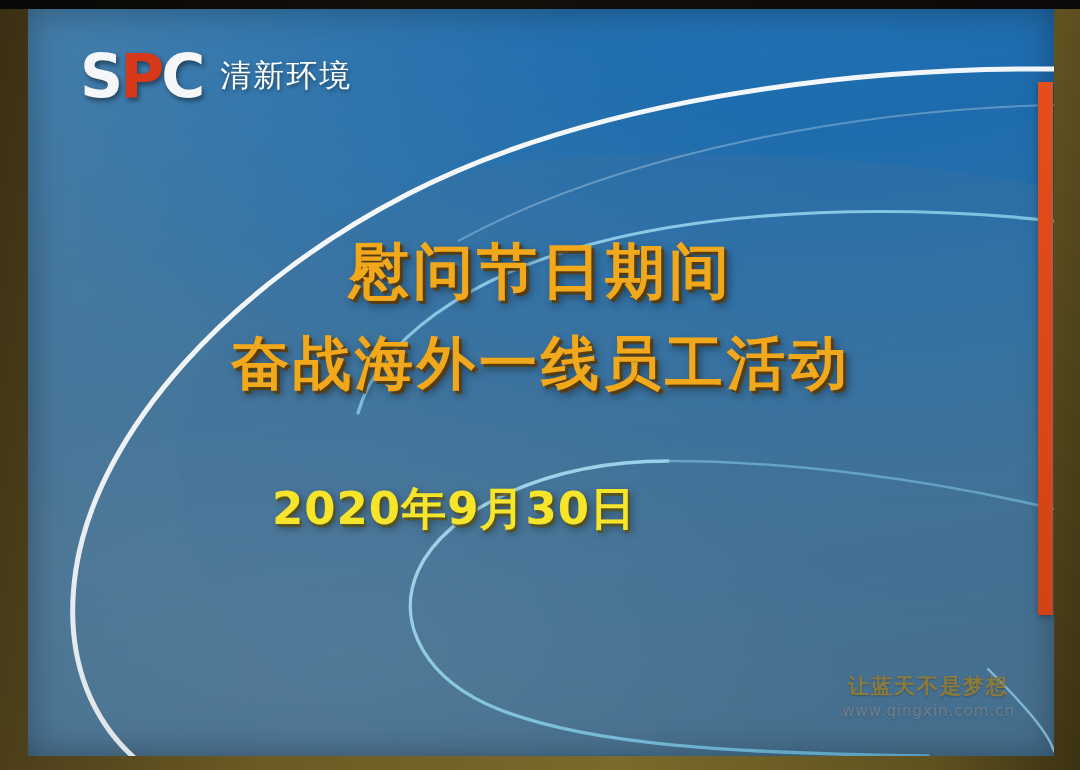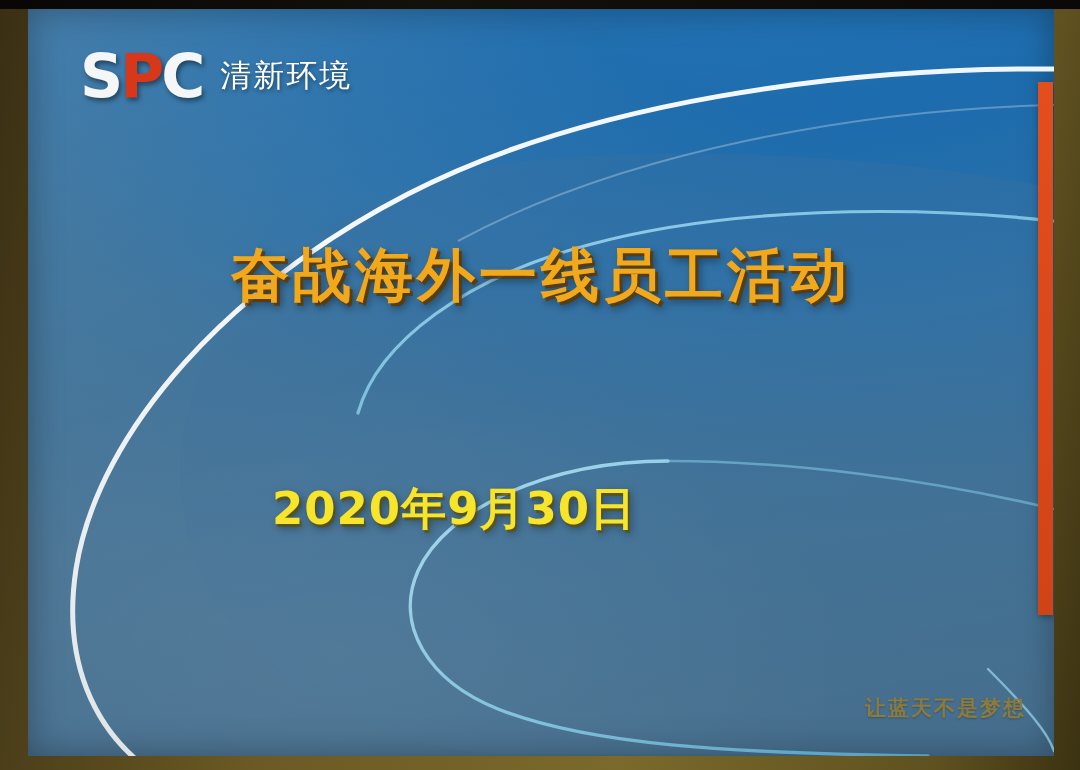--- a/index.html
+++ b/index.html
@@ -96,21 +96,21 @@
     text-align:center; z-index:6;
     font-weight:bold; font-size:45px; letter-spacing:1px;
     color:#f6e52a;
     text-shadow:
       2px 3px 0 rgba(96,78,6,.7),
       3px 4px 8px rgba(0,0,0,.40);
   }
 
   
   #footer-block {
-    position:absolute; right:28px; bottom:33px;
+    position:absolute; right:39px; bottom:33px;
     text-align:center; z-index:6; line-height:1.45;
   }
   #footer-slogan {
     font-size:21px; font-weight:bold; letter-spacing:2px;
     color:#8d7b3c;
     text-shadow:0 1px 2px rgba(0,0,0,.25);
   }
   #footer-url {
     font-size:15px; letter-spacing:1px;
     color:#6f7f8c;
@@ -181,23 +181,25 @@
         <span class="l-s">S</span>
         <span class="l-p">P</span>
         <span class="l-c">C</span>
       </div>
       <div id="logo-name">清新环境</div>
     </div>
 
     <div id="accent-bar"></div>
 
     <div id="headline">
+      <div class="hl-line-1">慰问节日期间</div>
       <div class="hl-line-2">奋战海外一线员工活动</div>
     </div>
 
     <div id="event-date">2020年9月30日</div>
 
     <div id="footer-block">
       <div id="footer-slogan">让蓝天不是梦想</div>
+      <div id="footer-url">www.qingxin.com.cn</div>
     </div>
 
   </div>
 </div>
 
 </body></html>

